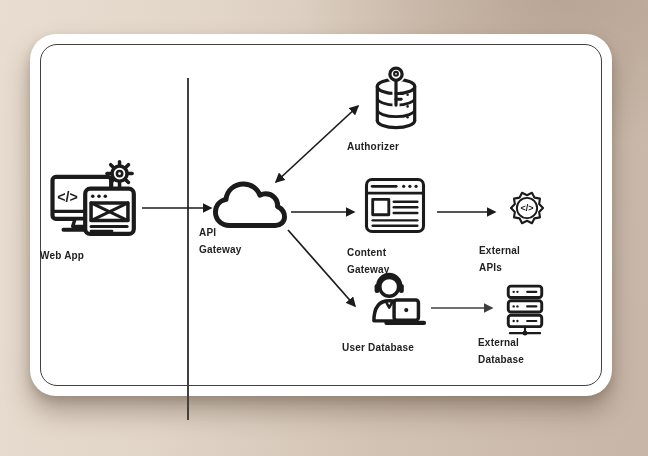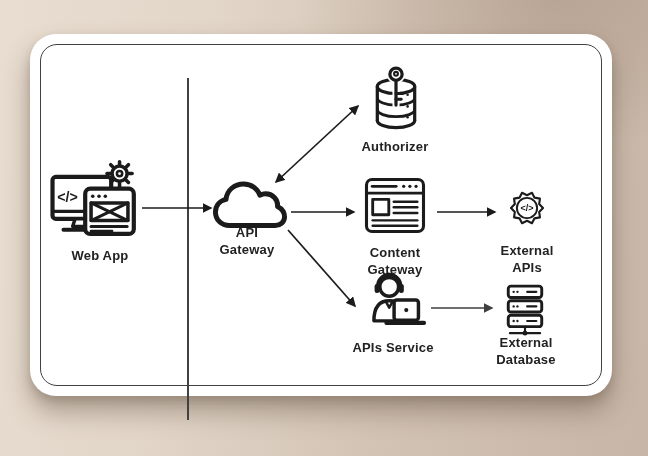--- a/index.html
+++ b/index.html
@@ -18,22 +18,22 @@
   .inner-border{
     position:absolute;left:10px;top:10px;right:10px;bottom:10px;
     border:1.6px solid #414141;border-radius:17px;
   }
   .divider{
     position:absolute;left:157px;top:44px;width:1.6px;height:342px;background:#414141;
   }
   .arrow-layer{position:absolute;left:0;top:0;width:648px;height:456px;pointer-events:none;}
   .node-icon{position:absolute;}
   .node-label{
-    position:absolute;text-align:center;color:#222222;
-    font-size:13px;font-weight:600;line-height:17px;letter-spacing:0.2px;
+    position:absolute;text-align:left;color:#222222;
+    font-size:10px;font-weight:600;line-height:17px;letter-spacing:0.2px;
     white-space:pre-line;
   }
   .ic{stroke:#1b1b1b;fill:none;stroke-linecap:round;stroke-linejoin:round;}
   .ic-fill{fill:#1b1b1b;stroke:none;}
   .ic-white{fill:#ffffff;}
   .ic-text{fill:#1b1b1b;font-family:"Liberation Sans",sans-serif;font-weight:bold;}
 </style>
 </head>
 <body>
 
@@ -86,21 +86,21 @@
       <rect class="ic ic-white" x="42" y="34" width="58" height="54" rx="6" stroke-width="5"></rect>
       <circle class="ic-fill" cx="51" cy="43" r="2.1"></circle>
       <circle class="ic-fill" cx="58.5" cy="43" r="2.1"></circle>
       <circle class="ic-fill" cx="66" cy="43" r="2.1"></circle>
       <rect class="ic" x="49" y="51" width="44" height="21" stroke-width="4.2"></rect>
       <line class="ic" x1="49" y1="51" x2="93" y2="72" stroke-width="3.6"></line>
       <line class="ic" x1="93" y1="51" x2="49" y2="72" stroke-width="3.6"></line>
       <line class="ic" x1="49" y1="79" x2="92" y2="79" stroke-width="3.6"></line>
       <line class="ic" x1="49" y1="84.5" x2="74" y2="84.5" stroke-width="3.2"></line>
     </svg>
-    <div class="node-label" style="left:48px;top:247px;width:104px">Web App</div>
+    <div class="node-label" style="left:40px;top:247px;width:104px">Web App</div>
   </div>
 
   <div>
     <svg class="node-icon" style="left:211px;top:179px" width="78" height="55" viewBox="0 0 110 78">
       <path class="ic ic-white" stroke-width="7" d="M26 66 C14 66 6 57 6 47 C6 38 12 31 21 29 C22 16 33 7 46 7 C57 7 66 14 69 23 C71 22 74 21 77 21 C87 21 95 29 94 39 C100 42 104 48 104 54 C104 61 98 66 91 66 Z"></path>
     </svg>
     <div class="node-label" style="left:199px;top:224px;width:96px">API
 Gateway</div>
   </div>
 
@@ -155,21 +155,21 @@
 
       <circle class="ic ic-white" cx="46" cy="27" r="13.5" stroke-width="5"></circle>
       <path class="ic" d="M29.5 26 A16.5 16.5 0 0 1 62.5 26" stroke-width="5"></path>
       <rect class="ic-fill" x="25" y="23" width="7" height="13" rx="3.2"></rect>
       <rect class="ic-fill" x="60" y="23" width="7" height="13" rx="3.2"></rect>
 
       <rect class="ic ic-white" x="53" y="46" width="35" height="29" rx="4" stroke-width="5"></rect>
       <circle class="ic-fill" cx="70.5" cy="60.5" r="3"></circle>
       <line class="ic" x1="42" y1="79" x2="96" y2="79" stroke-width="6"></line>
     </svg>
-    <div class="node-label" style="left:342px;top:339px;width:102px">APIs Service</div>
+    <div class="node-label" style="left:342px;top:339px;width:102px">User Database</div>
   </div>
 
   <div>
     <svg class="node-icon" style="left:503px;top:184px" width="48" height="48" viewBox="0 0 90 90">
       <polygon class="ic ic-white" stroke-width="4" points="75,45 67.8,52.4 69.3,62.6 59.1,64.4 54.3,73.5 45,69 35.7,73.5 30.9,64.4 20.7,62.6 22.2,52.4 15,45 22.2,37.6 20.7,27.4 30.9,25.6 35.7,16.5 45,21 54.3,16.5 59.1,25.6 69.3,27.4 67.8,37.6"></polygon>
       <circle class="ic ic-white" cx="45" cy="45" r="19" stroke-width="3.6"></circle>
       <text class="ic-text" x="45" y="51" font-size="17" text-anchor="middle">&lt;/&gt;</text>
     </svg>
     <div class="node-label" style="left:479px;top:242px;width:96px">External
 APIs</div>

